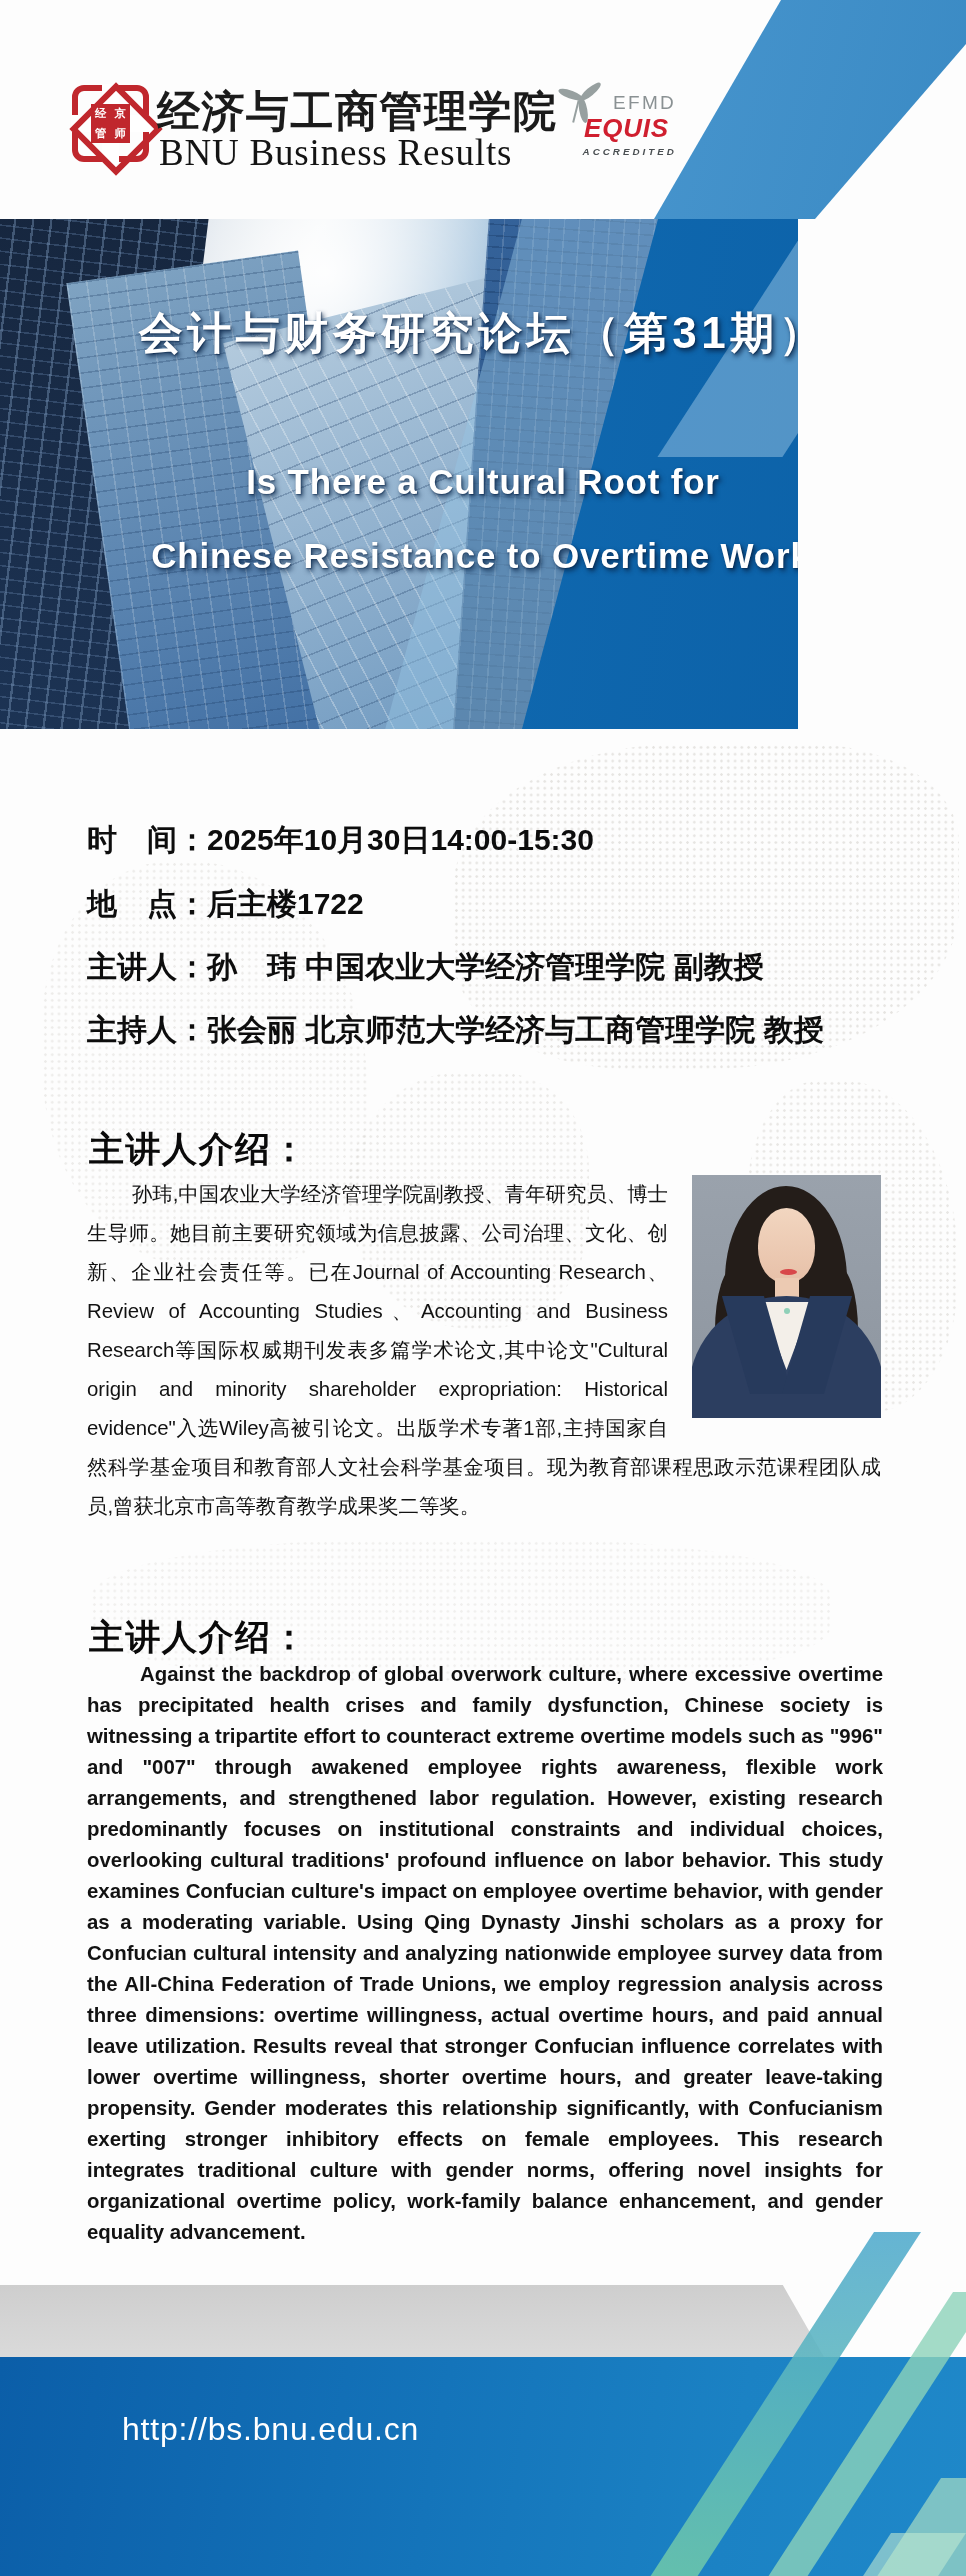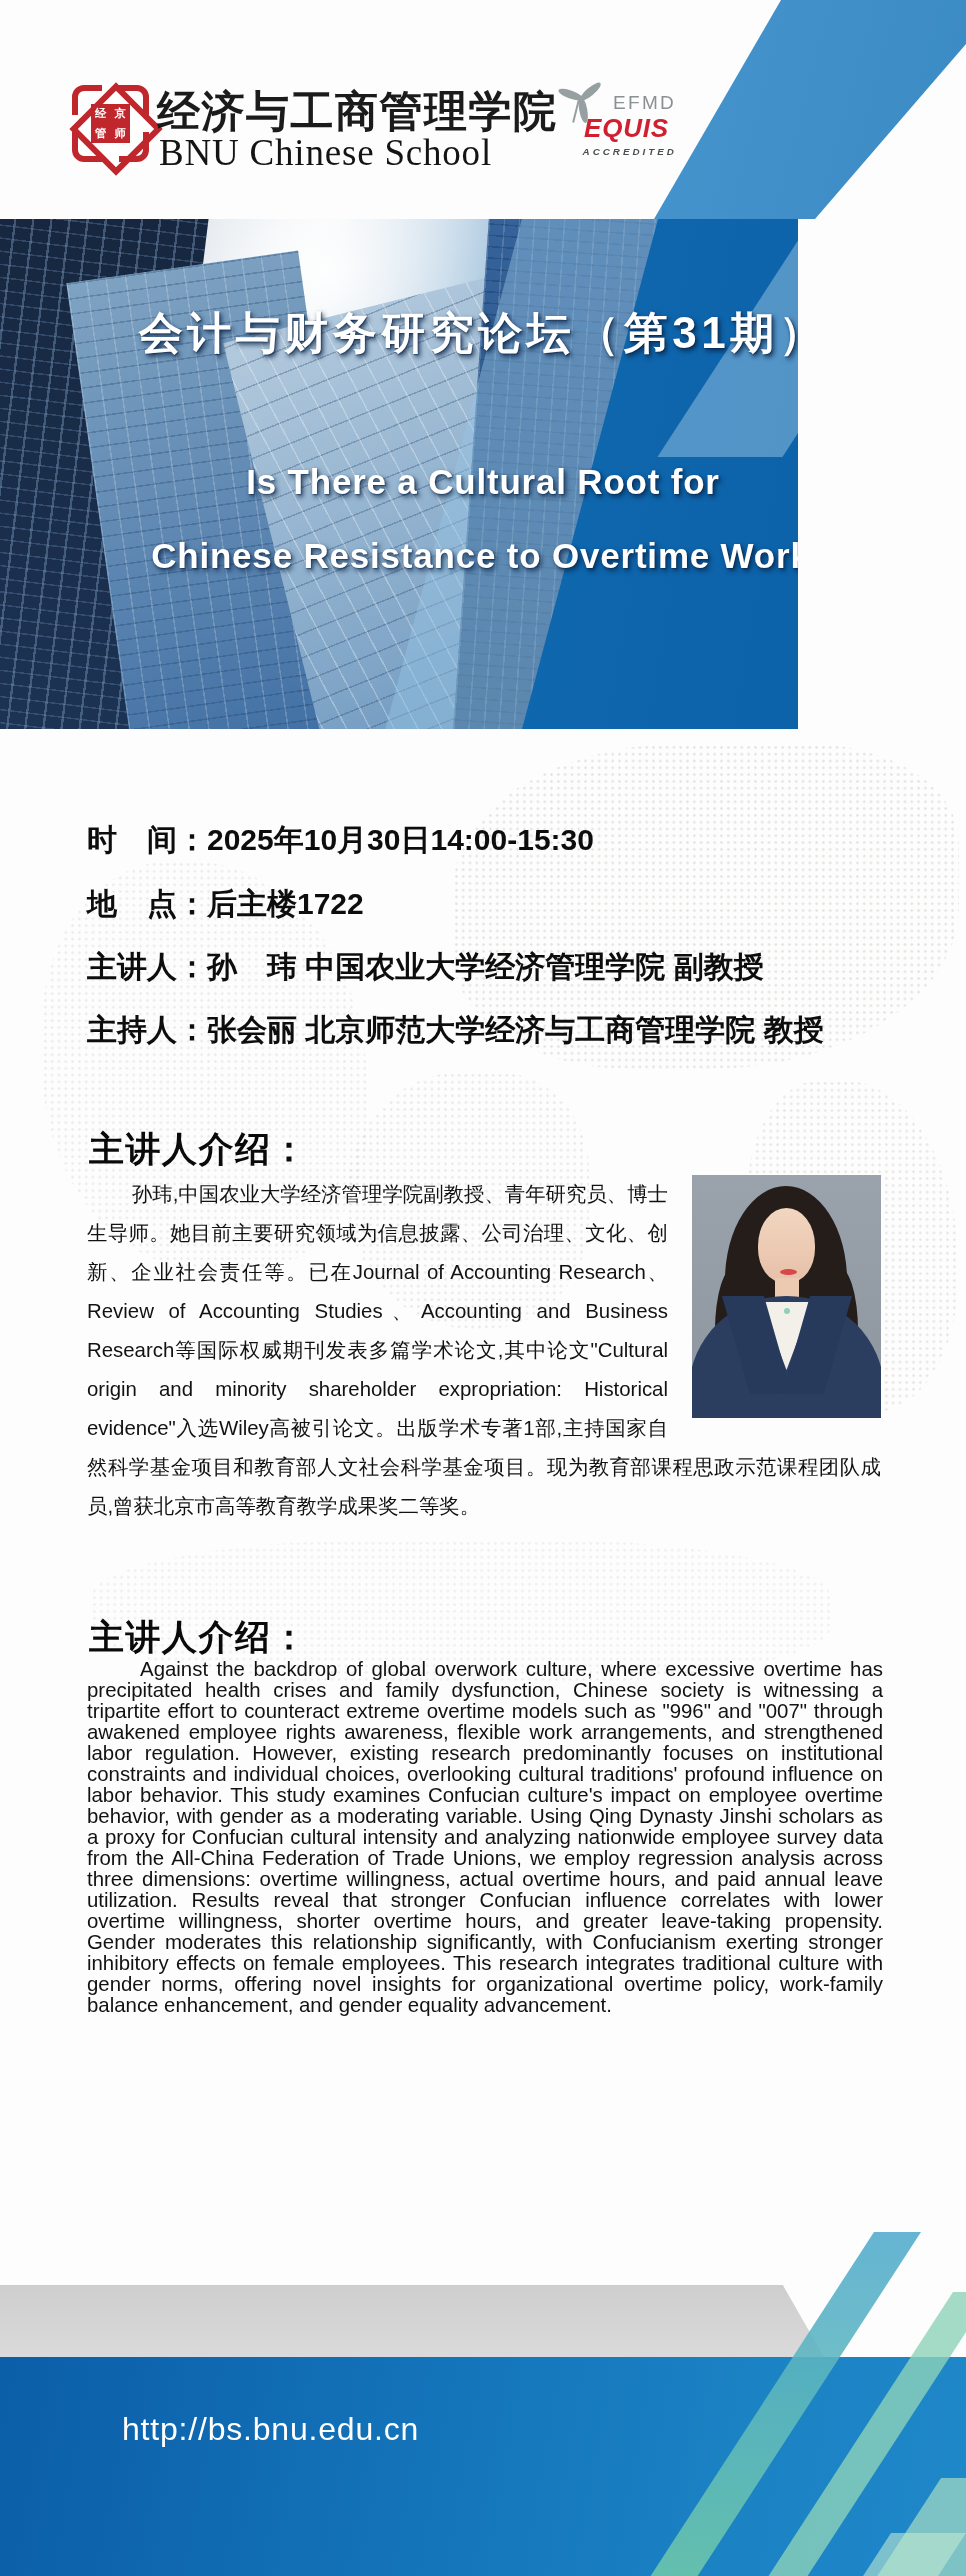--- a/index.html
+++ b/index.html
@@ -150,22 +150,22 @@
   .p-neck{position:absolute;left:83px;top:103px;width:24px;height:26px;background:#eccab2;}
   .p-body{position:absolute;left:-3px;top:121px;width:195px;height:122px;border-radius:55% 55% 0 0/85% 85% 0 0;background:#2c3e60;}
   .p-shirt{position:absolute;left:69px;top:127px;width:51px;height:68px;background:#f3efe9;clip-path:polygon(0 0,100% 0,50% 100%);}
   .p-lapelL{position:absolute;left:44px;top:121px;width:42px;height:98px;background:#273a5c;transform:skewX(16deg);}
   .p-lapelR{position:absolute;left:104px;top:121px;width:42px;height:98px;background:#273a5c;transform:skewX(-16deg);}
   .p-pend{position:absolute;left:92px;top:133px;width:6px;height:6px;border-radius:50%;background:#8fd0b8;}
 
   
   .abstract-wrap{left:87px;top:1659px;width:796px;z-index:2;}
   .abstract-wrap p{
-    margin:0;font-size:20.4px;line-height:21px;color:#121212;
-    text-align:justify;text-indent:2.6em;font-weight:400;
+    margin:0;font-size:20.4px;line-height:31px;color:#121212;
+    text-align:justify;text-indent:2.6em;font-weight:700;
   }
 
   
   .gray-band{
     left:0;top:2285px;width:824px;height:72px;z-index:1;
     clip-path:polygon(0 0,95% 0,100% 100%,0 100%);
     background:linear-gradient(#cecece,#dadada);
   }
   .blue-band{
     left:0;top:2357px;width:966px;height:219px;z-index:1;
@@ -192,21 +192,21 @@
   <div class="gapV"></div>
   <div class="diamond"></div>
   <div class="core">
     <span>经</span>
     <span>京</span>
     <span>管</span>
     <span>师</span>
   </div>
 </div>
 <div class="abs cn-name">经济与工商管理学院</div>
-<div class="abs en-name">BNU Chinese School</div>
+<div class="abs en-name">BNU Business Results</div>
 <div class="abs efmd-block">
   <div class="prop">
       <i></i>
       <i></i>
       <i></i>
       <span class="stem"></span>
     </div>
   <div class="efmd-txt">EFMD</div>
   <div class="equis-txt">EQUIS</div>
   <div class="accr-txt">ACCREDITED</div>

